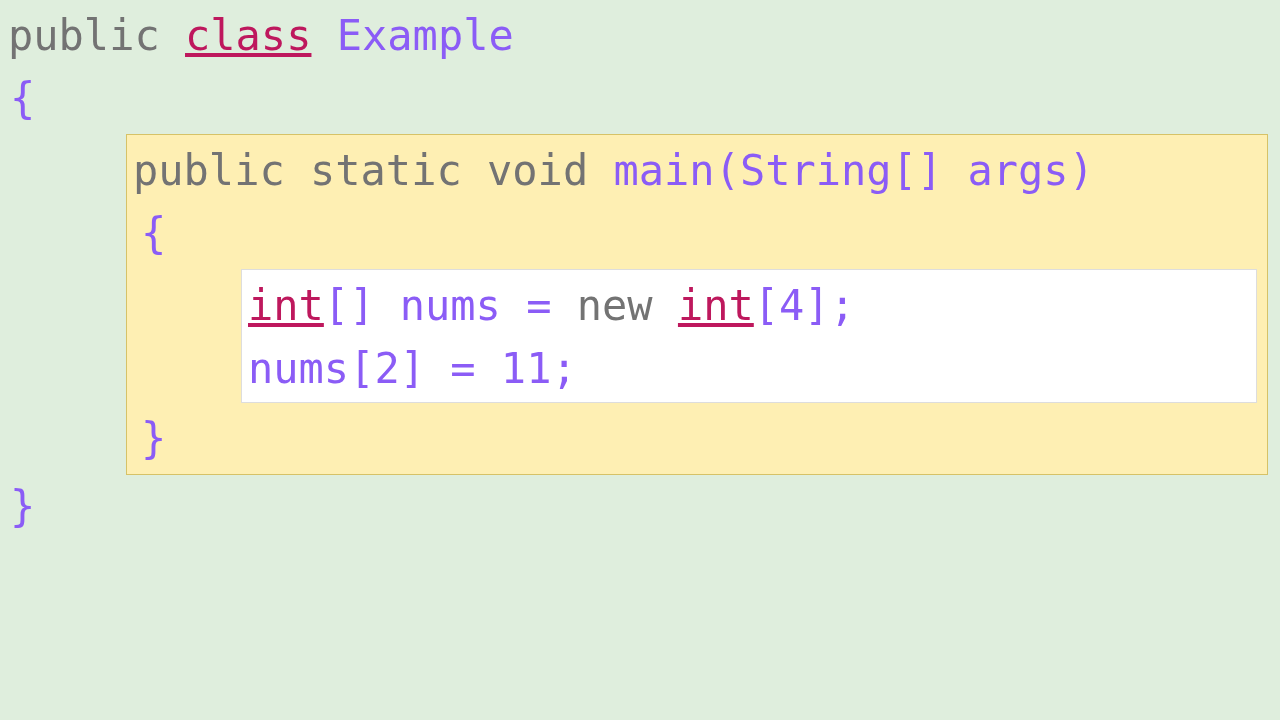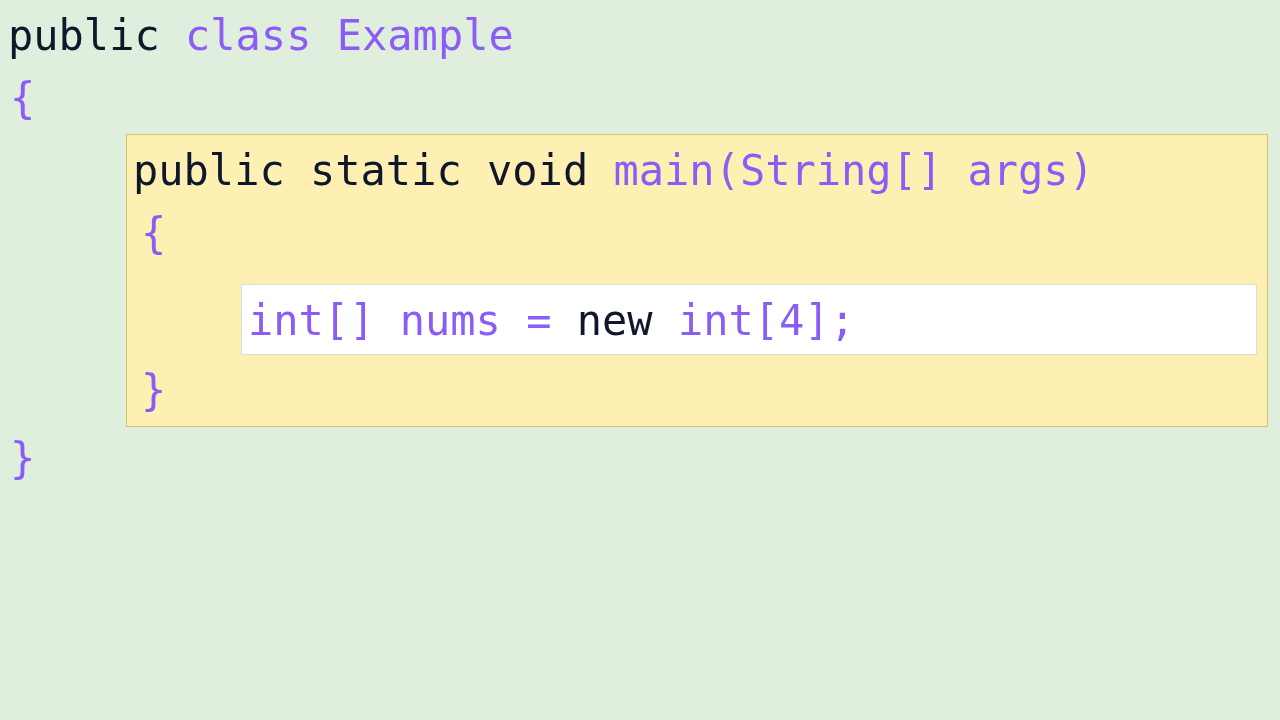--- a/index.html
+++ b/index.html
@@ -5,38 +5,38 @@
     * { margin: 0; padding: 0; box-sizing: border-box; }
     body {
       width: 1280px;
       height: 720px;
       background: #dfeedd;
       font-family: "Menlo", "Consolas", "DejaVu Sans Mono", monospace;
       font-size: 42px;
       overflow: hidden;
       padding: 4px 8px;
     }
-    .kw-purple { color: #0f172a; }
-    .kw-red { color: #8b5cf6; }
+    .kw-purple { color: #737373; }
+    .kw-red { color: #be185d; text-decoration: underline; }
     .plain { color: #8b5cf6; }
     .line { white-space: pre; line-height: 1.5; }
     .outer {
       position: relative;
     }
     .method-box {
       margin-left: 118px;
       margin-top: 4px;
       background: #feefb3;
       border: 1px solid #d6c267;
       padding: 4px 6px 4px 6px;
       width: 1142px;
     }
     .inner-box {
       margin-left: 108px;
-      margin-top: 19px;
+      margin-top: 4px;
       background: #ffffff;
       border: 1px solid #ddd;
       padding: 4px 6px 2px 6px;
       width: 1016px;
     }
     .brace-line {
       padding-left: 2px;
     }
     .method-brace {
       padding-left: 8px;
@@ -55,20 +55,21 @@
 
   <div class="line brace-line"><span class="plain">{</span></div>
 
   <div class="method-box">
     <div class="line"><span class="kw-purple">public</span> <span class="kw-purple">static</span> <span class="kw-purple">void</span> <span class="plain">main</span><span class="plain">(String[] args)</span></div>
 
     <div class="line method-brace"><span class="plain">{</span></div>
 
     <div class="inner-box">
       <div class="line"><span class="kw-red">int</span><span class="plain">[]</span> <span class="plain">nums</span> <span class="plain">=</span> <span class="kw-purple">new</span> <span class="kw-red">int</span><span class="plain">[4];</span></div>
+      <div class="line plain">nums[2] = 11;</div>
     </div>
 
     <div class="line method-close"><span class="plain">}</span></div>
   </div>
 
   <div class="line brace-line"><span class="plain">}</span></div>
 
 </div>
 
 </body></html>

